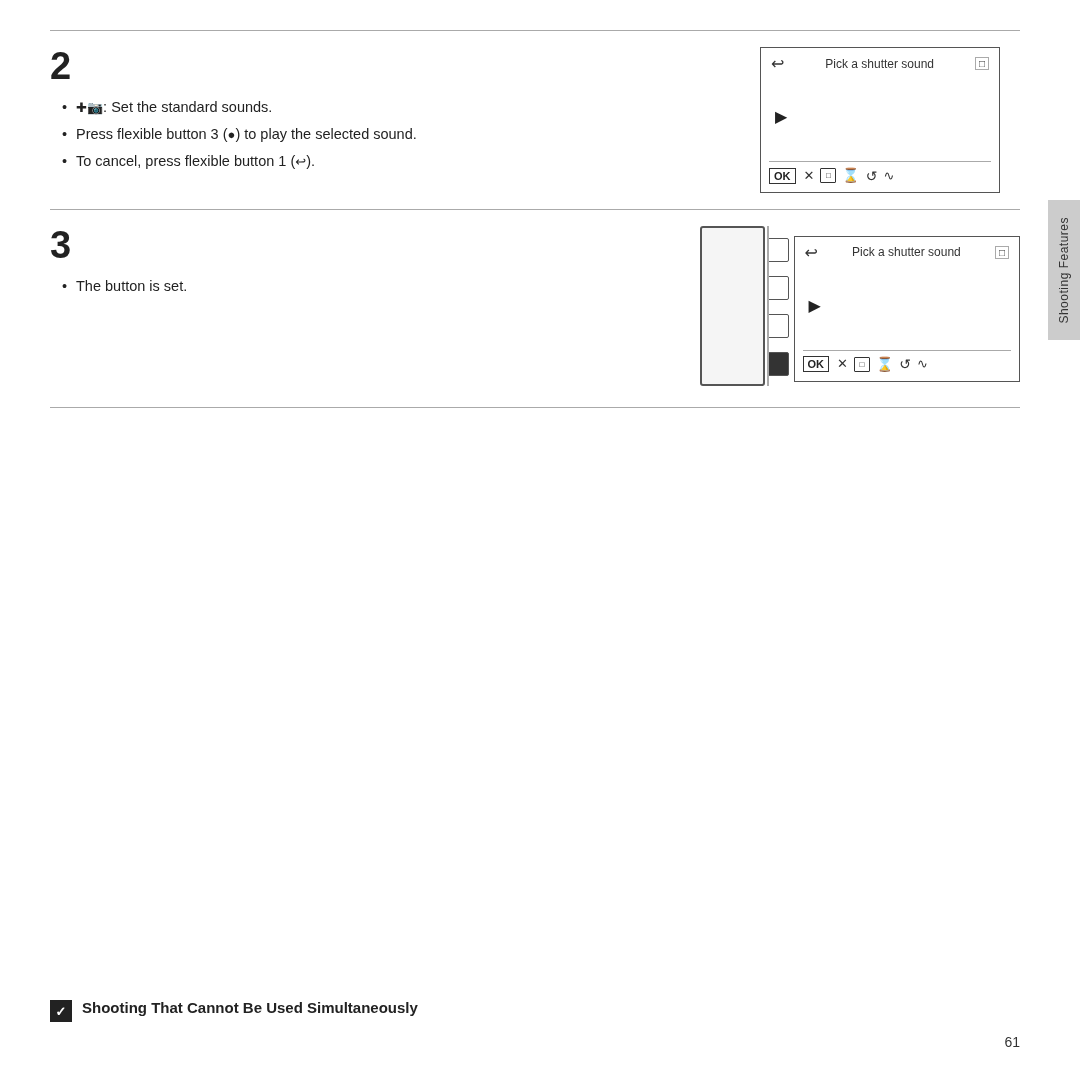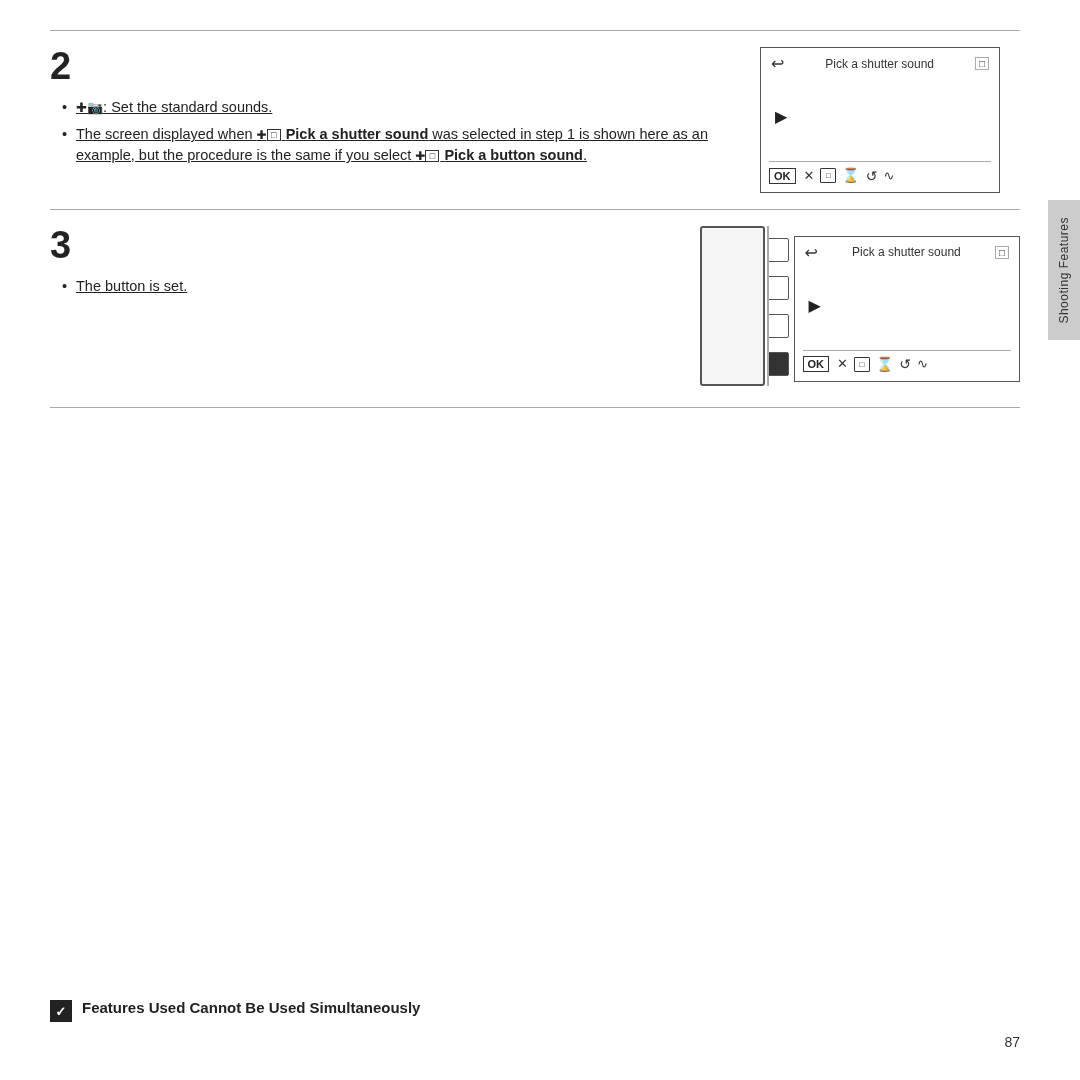--- a/index.html
+++ b/index.html
@@ -75,21 +75,20 @@
       margin-top: 4px;
     }
 
     .bullet-list li {
       position: relative;
       padding-left: 16px;
       margin-bottom: 6px;
       font-size: 14.5px;
       line-height: 1.45;
       font-family: Arial, sans-serif;
-      text-decoration: underline;
     }
 
     .bullet-list li::before {
       content: '•';
       position: absolute;
       left: 2px;
       top: 0;
     }
 
     .bold-text { font-weight: bold; }
@@ -294,21 +293,24 @@
   <div class="section-2">
     <div class="section-2-left">
       <div class="step-header">
         <span class="step-number">2</span>
       </div>
       <ul class="bullet-list">
         <li>
           <span style="font-family:Arial,sans-serif; font-size:13px;">✚📷</span>: Set the standard sounds.
         </li>
         <li>
-          The screen displayed when <span style="font-size:12px;">✚</span><span class="small-box-icon">□</span> <span class="bold-text">Pick a shutter sound</span> was selected in step 1 is shown here as an example, but the procedure is the same if you select <span style="font-size:12px;">✚</span><span class="small-box-icon">□</span> <span class="bold-text">Pick a button sound</span>.
+          Press flexible button 3 (<span style="font-size:13px;">●</span>) to play the selected sound.
+        </li>
+        <li>
+          To cancel, press flexible button 1 (<span style="font-size:13px;">↩</span>).
         </li>
       </ul>
     </div>
     <div class="section-2-right">
       <div class="camera-screen">
         <div class="camera-screen-header">
           <span style="font-size:16px;">↩</span>
           <span style="font-size:12px; font-family:Arial,sans-serif;">Pick a shutter sound</span>
           <span style="font-size:10px; border:1px solid #aaa; padding:0 3px;">□</span>
         </div>
@@ -378,20 +380,20 @@
   </div>
 
   <div class="sidebar-tab">
     <span class="sidebar-tab-text">Shooting Features</span>
   </div>
 
   <div class="bottom-section">
     <div class="features-box">
       <div class="features-icon">✓</div>
       <div>
-        <div class="features-title">Features Used Cannot Be Used Simultaneously</div>
+        <div class="features-title">Shooting That Cannot Be Used Simultaneously</div>
       </div>
     </div>
   </div>
 
-  <div class="page-number">87</div>
+  <div class="page-number">61</div>
 
 </div>
 
 </body></html>

